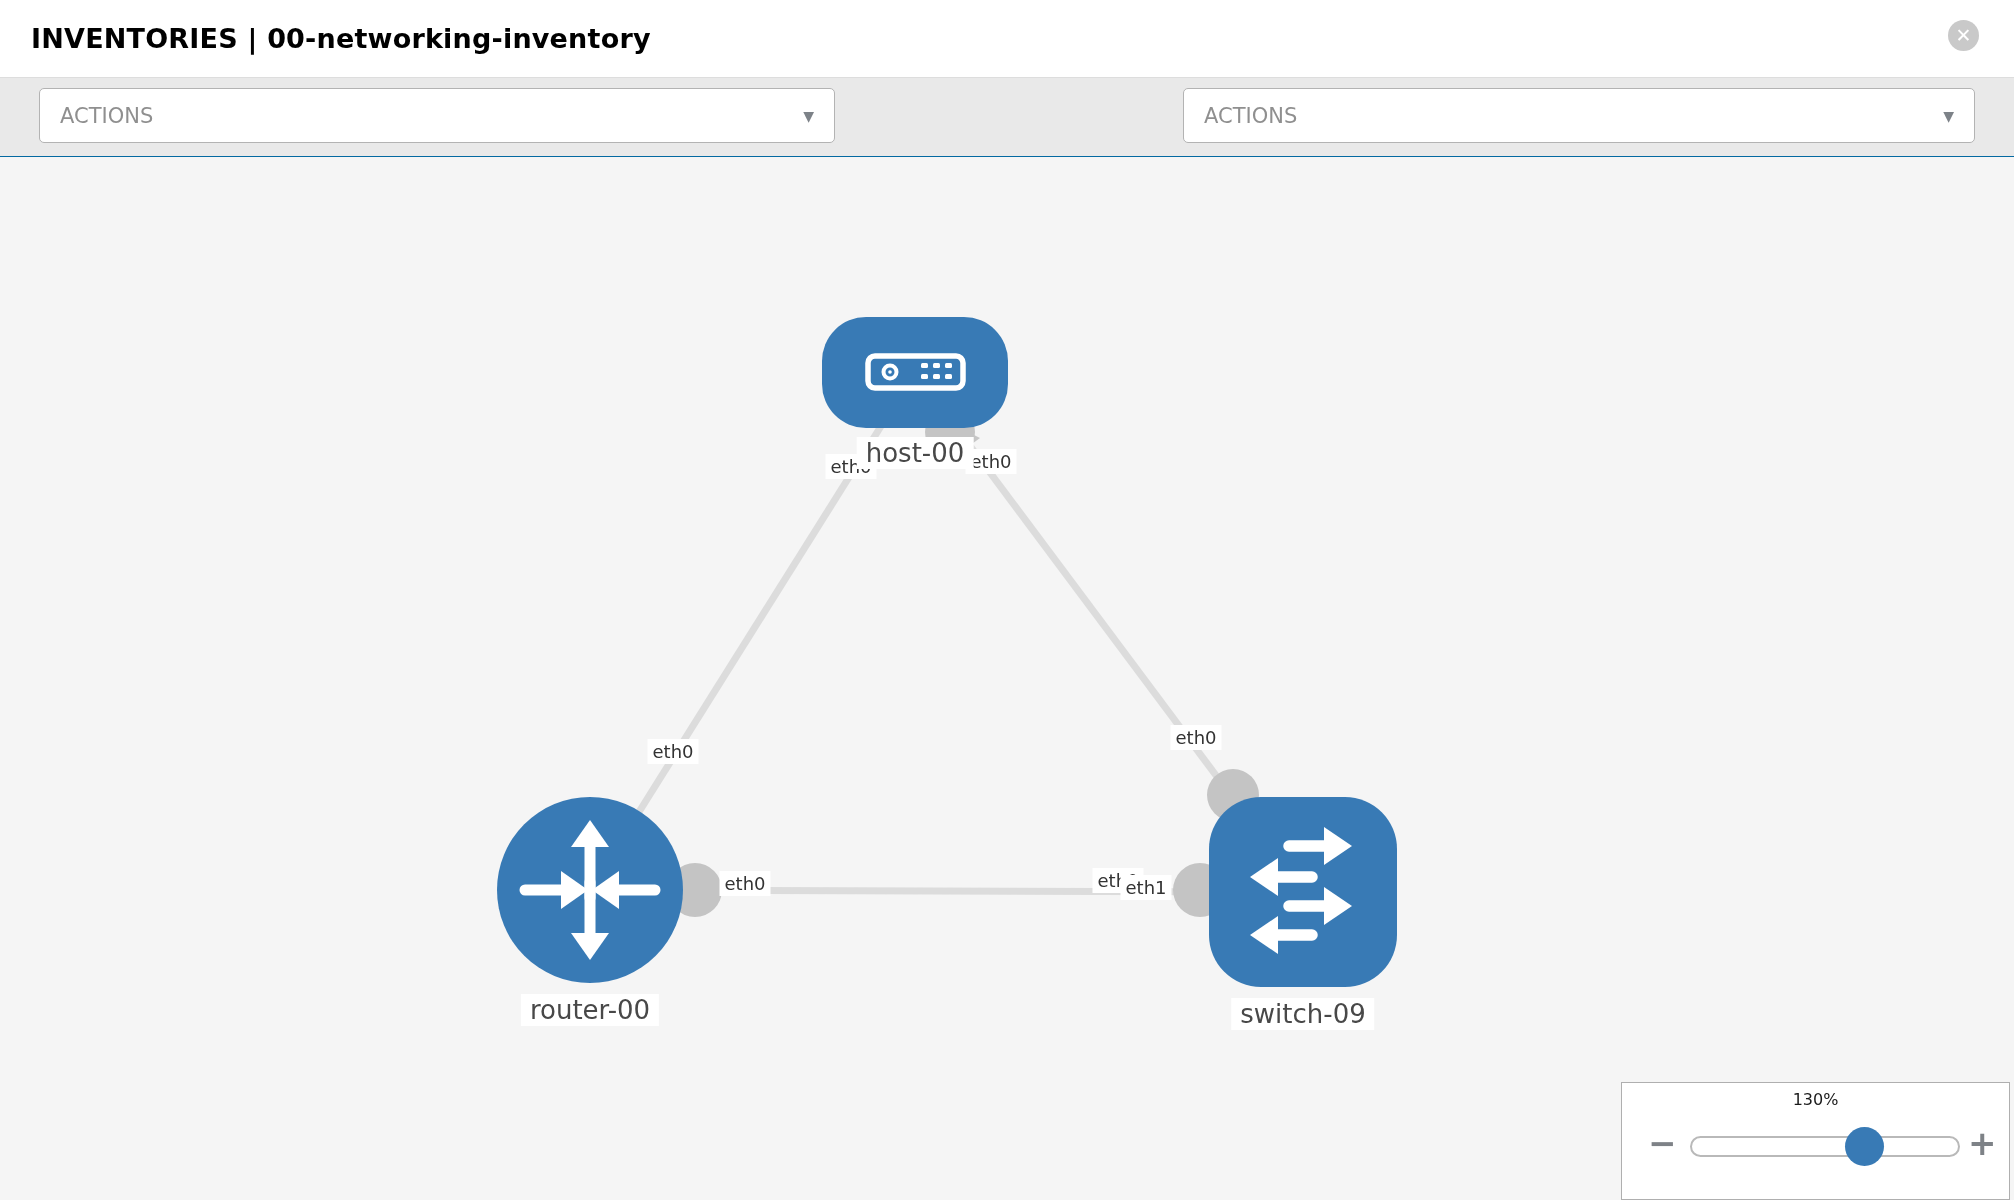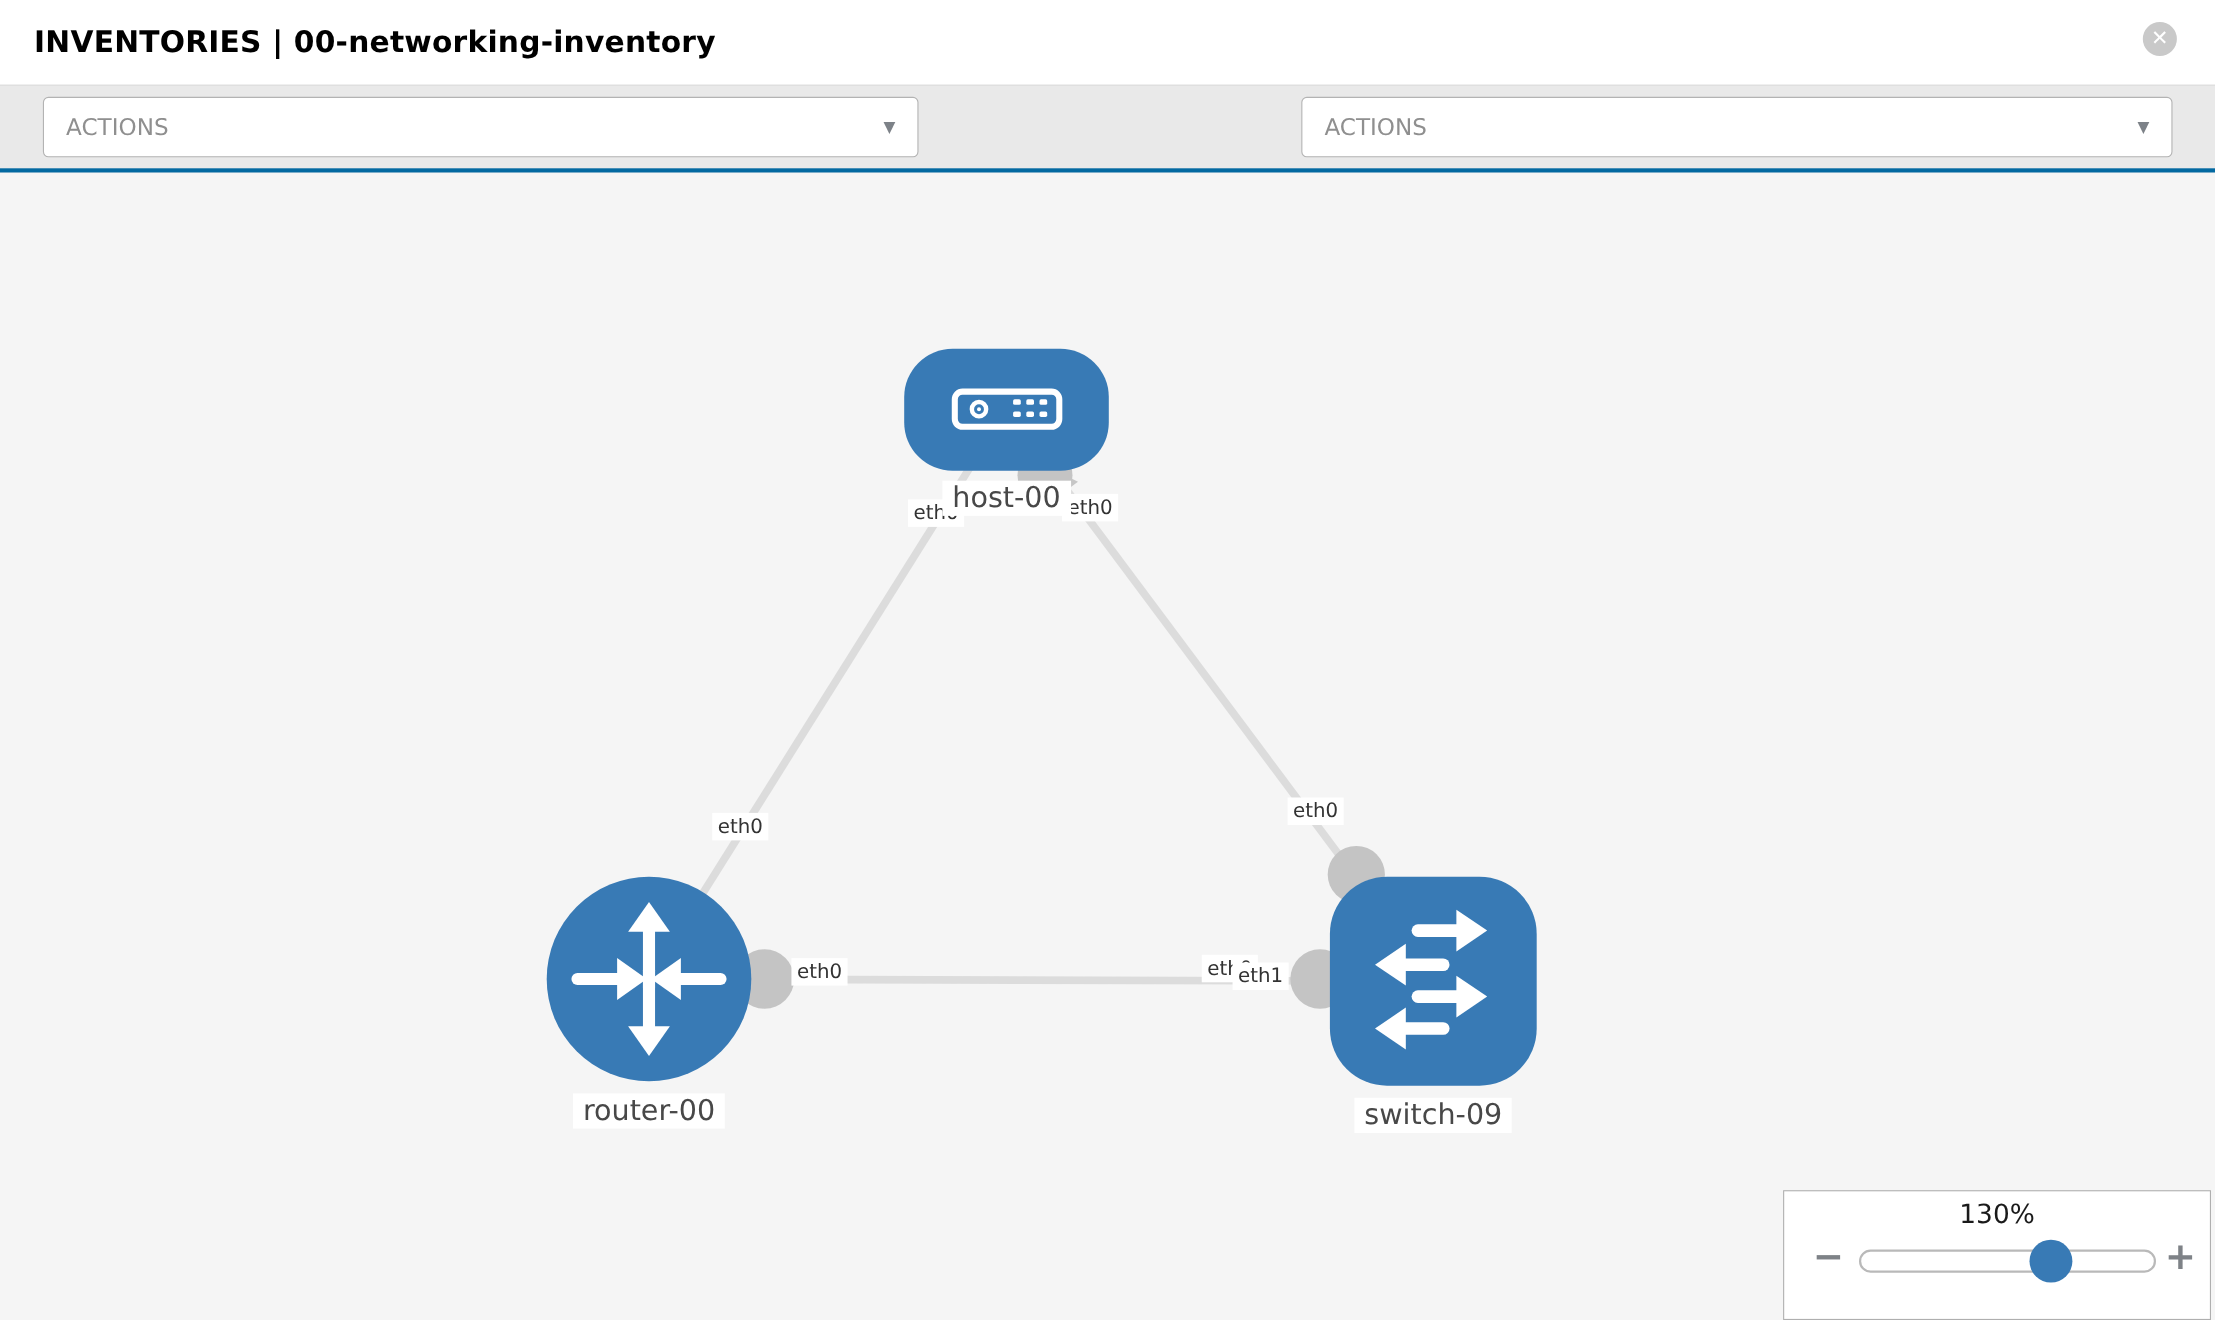--- a/index.html
+++ b/index.html
@@ -5,39 +5,39 @@
   * { margin: 0; padding: 0; box-sizing: border-box; }
   html, body { width: 2014px; height: 1200px; font-family: "DejaVu Sans", "Liberation Sans", sans-serif; }
   #app { position: relative; width: 2014px; height: 1200px; background: #f5f5f5; overflow: hidden; }
 
   
   .header { position: absolute; left: 0; top: 0; width: 2014px; height: 77px; background: #ffffff; }
   .page-title { position: absolute; left: 31px; top: 0; line-height: 77px; font-size: 27px; font-weight: 700; color: #000000; letter-spacing: 0.2px; }
   .close-btn { position: absolute; left: 1948px; top: 20px; width: 31px; height: 31px; border-radius: 50%; background: #c9c9c9; color: #ffffff; font-size: 19px; font-weight: 700; text-align: center; line-height: 31px; cursor: pointer; }
 
   
-  .toolbar { position: absolute; left: 0; top: 77px; width: 2014px; height: 80px; background: #e9e9e9; border-top: 1px solid #dddddd; border-bottom: 4px solid #0369a1; }
+  .toolbar { position: absolute; left: 0; top: 77px; width: 2014px; height: 80px; background: #e9e9e9; border-top: 1px solid #dddddd; border-bottom: 1px solid #0369a1; }
   .select-box { position: absolute; top: 10px; height: 55px; background: #ffffff; border: 1px solid #b3b3b3; border-radius: 5px; display: flex; align-items: center; padding: 0 20px; color: #8f8f8f; font-size: 21px; }
   .select-box .caret { margin-left: auto; color: #7d8288; font-size: 14px; }
   #actions-select { left: 39px; width: 796px; }
   #search-select { left: 1183px; width: 792px; }
   .tool-icon { position: absolute; top: 97px; width: 40px; height: 40px; cursor: pointer; }
   .tool-icon svg { width: 100%; height: 100%; }
 
   
   .canvas { position: absolute; left: 0; top: 157px; width: 2014px; height: 1043px; background: #f5f5f5; }
   .canvas svg.topo { position: absolute; left: 0; top: 0; }
 
   .if-label, .node-label { position: absolute; background: #ffffff; white-space: nowrap; transform: translateX(-50%); }
   .if-label { font-size: 18px; color: #333333; padding: 2px 5px; }
   .node-label { font-size: 26px; color: #484848; padding: 1px 9px; }
 
   
   .zoom-panel { position: absolute; left: 1621px; top: 1082px; width: 389px; height: 118px; background: #ffffff; border: 1px solid #afafaf; }
-  .zoom-value { position: absolute; left: 0; top: 7px; width: 100%; text-align: center; font-size: 24px; color: #1a1a1a; }
+  .zoom-value { position: absolute; left: 0; top: 7px; width: 100%; text-align: center; font-size: 16px; color: #1a1a1a; }
   .zoom-minus, .zoom-plus { position: absolute; top: 40px; font-size: 34px; font-weight: 700; color: #7e8287; cursor: pointer; line-height: 40px; }
   .zoom-minus { left: 26px; }
   .zoom-plus { left: 346px; }
   .zoom-track { position: absolute; left: 68px; top: 53px; width: 270px; height: 21px; background: #ffffff; border: 2px solid #b9b9b9; border-radius: 11px; cursor: pointer; }
   .zoom-thumb { position: absolute; left: 223px; top: 44px; width: 39px; height: 39px; border-radius: 50%; background: #387ab5; cursor: pointer; }
 </style>
 </head>
 <body>
 
 <div id="app">

